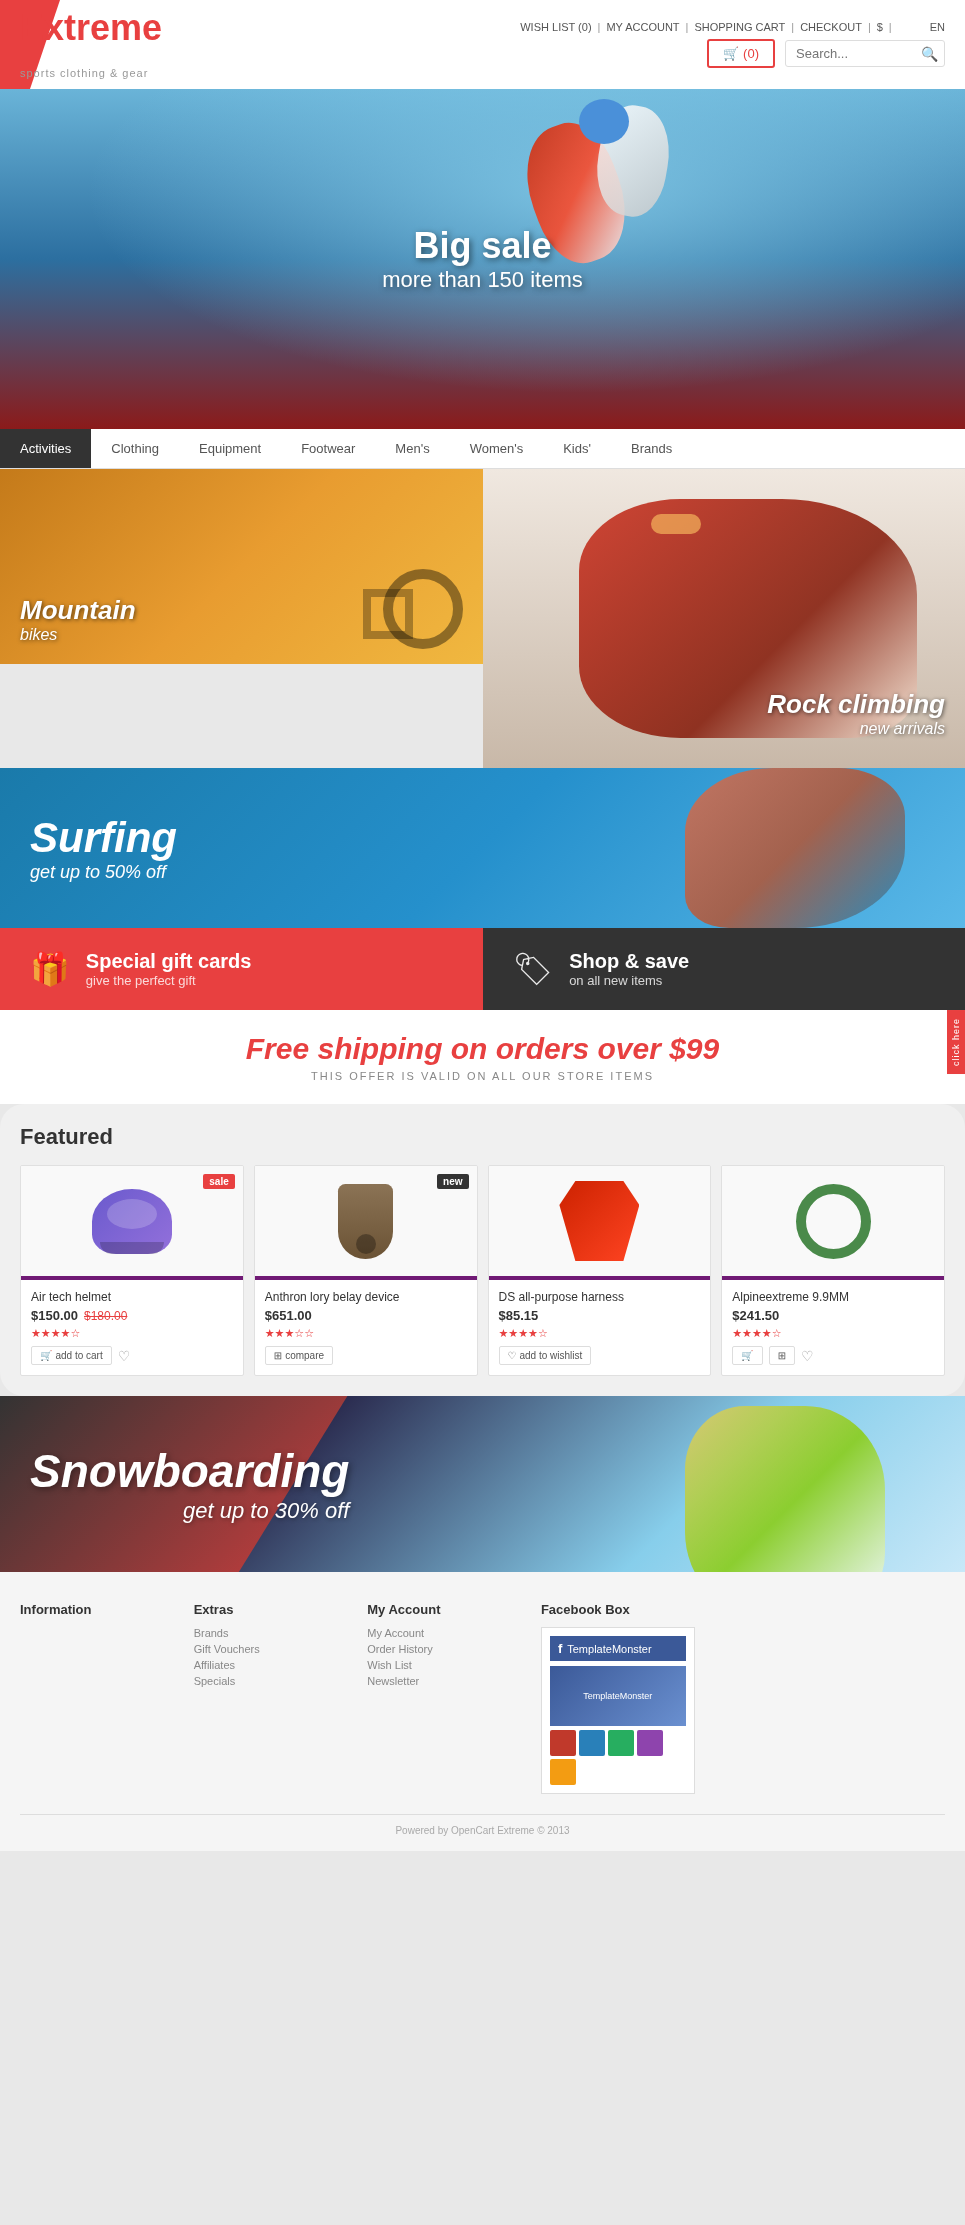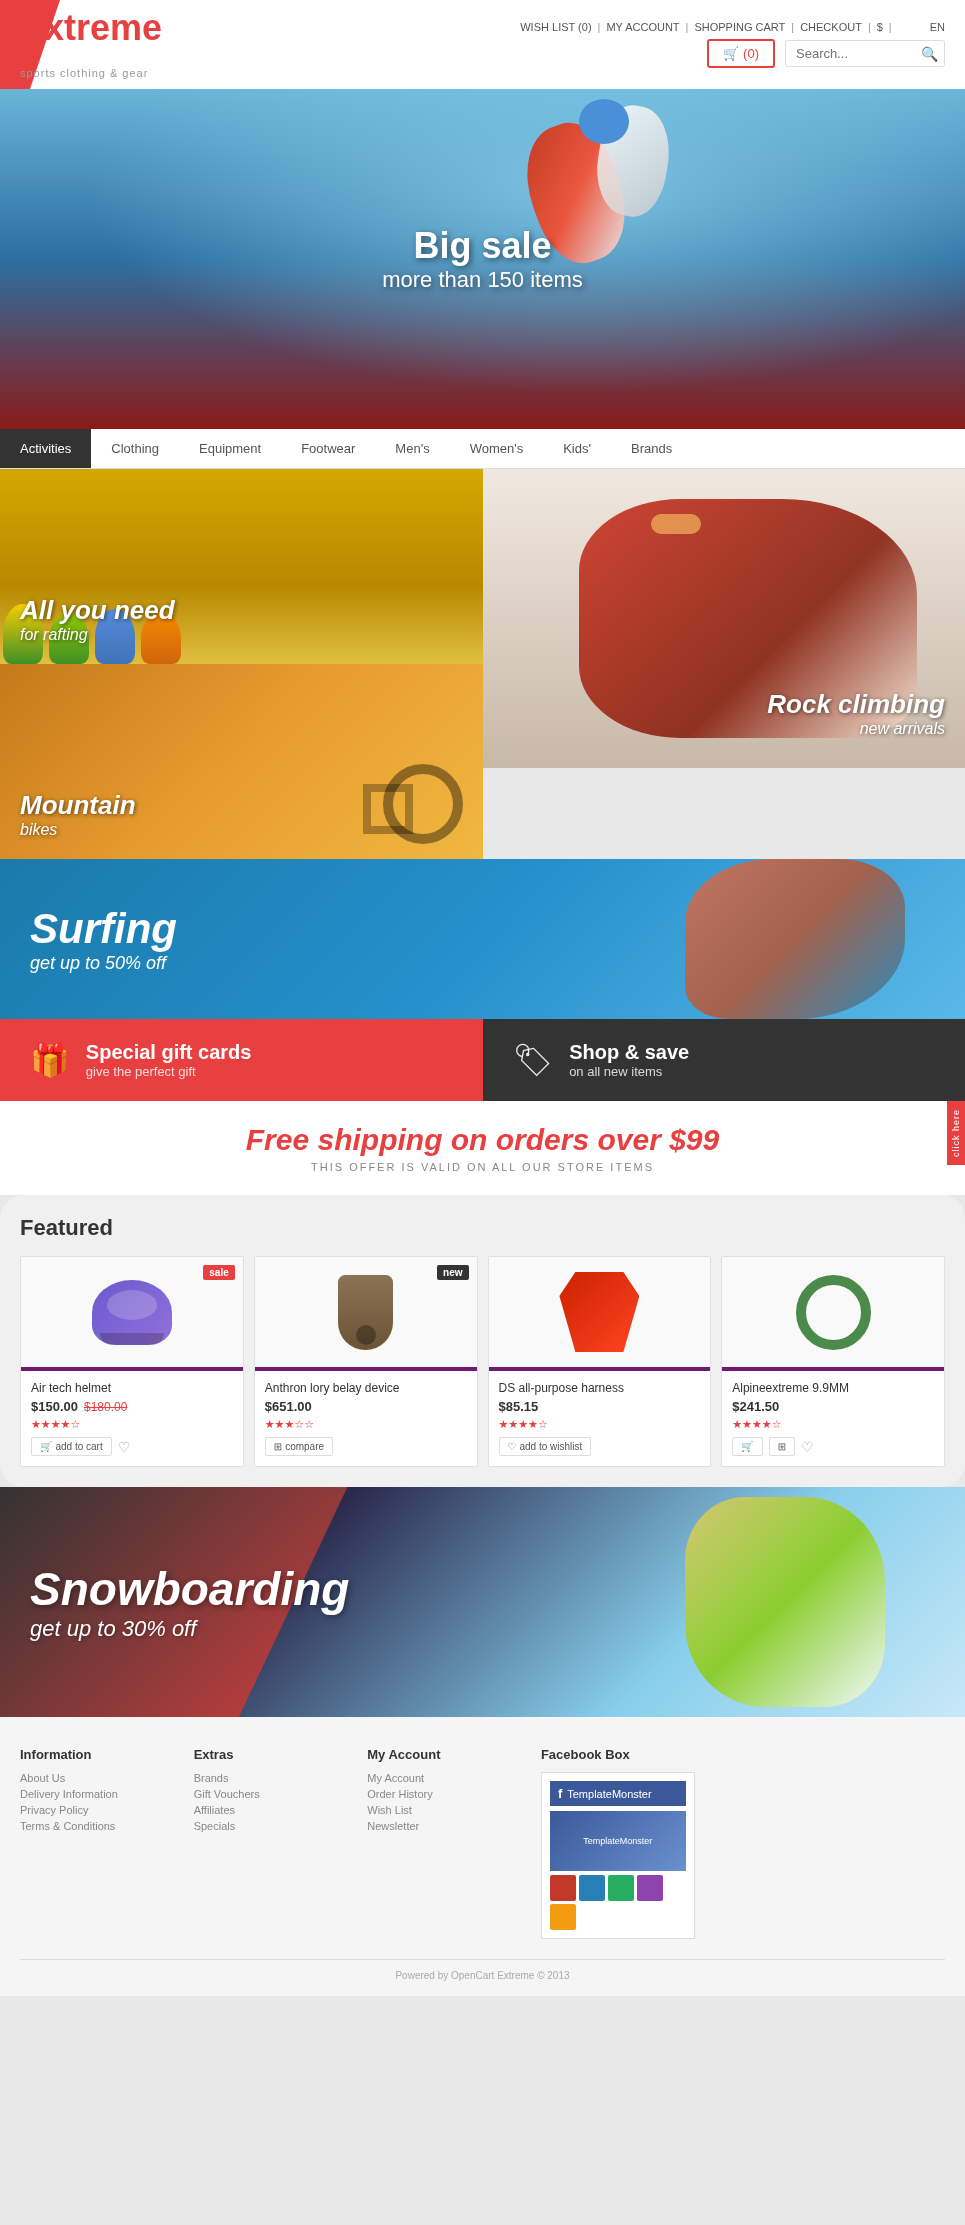--- a/index.html
+++ b/index.html
@@ -409,25 +409,26 @@
       background: none;
       border: none;
       color: #aaa;
       cursor: pointer;
       font-size: 14px;
     }
 
     
     .snowboard-banner {
       position: relative;
-      height: 230px;
+      height: 176px;
       background: linear-gradient(135deg, #1a1a2e 0%, #2a2a4e 30%, #87ceeb 70%, #c8e8f8 100%);
       overflow: hidden;
       display: flex;
       align-items: center;
+      text-align: right;
     }
     .snowboard-overlay {
       position: absolute;
       left: 0;
       top: 0;
       width: 45%;
       height: 100%;
       background: linear-gradient(135deg, #333 0%, #e84040 100%);
       clip-path: polygon(0 0, 80% 0, 55% 100%, 0 100%);
     }
@@ -686,33 +687,20 @@
   <button class="nav-tab">Men's</button>
   <button class="nav-tab">Women's</button>
   <button class="nav-tab">Kids'</button>
   <button class="nav-tab">Brands</button>
 </div>
 
 <div class="category-grid">
 
   <div class="cat-left">
 
-    <div class="cat-item" style="cursor:pointer;">
-      <div class="rafting-bg"></div>
-      <div class="rafting-people">
-        <div class="raft-person"></div>
-        <div class="raft-person" style="background:linear-gradient(180deg,#88cc00 0%,#228822 100%);height:50px;"></div>
-        <div class="raft-person" style="background:linear-gradient(180deg,#4488ff 0%,#2266cc 100%);height:55px;"></div>
-        <div class="raft-person" style="background:linear-gradient(180deg,#ff8800 0%,#cc5500 100%);height:52px;"></div>
-      </div>
-      <div class="cat-label">
-        <h2>All you need</h2>
-        <p>for rafting</p>
-      </div>
-    </div>
 
     <div class="cat-item" style="cursor:pointer;">
       <div class="bike-bg"></div>
       <div class="bike-wheel"></div>
       <div style="position:absolute;bottom:25px;right:70px;width:50px;height:50px;border:8px solid rgba(0,0,0,0.3);border-radius:50;"></div>
       <div class="cat-label">
         <h2>Mountain</h2>
         <p>bikes</p>
       </div>
     </div>
@@ -849,26 +837,20 @@
     <h2>Snowboarding</h2>
     <p>get up to 30% off</p>
   </div>
 </div>
 
 <div class="footer">
   <div class="footer-cols">
 
     <div class="footer-col">
       <h4>Information</h4>
-      <ul>
-        <li>About Us</li>
-        <li>Delivery Information</li>
-        <li>Privacy Policy</li>
-        <li>Terms &amp; Conditions</li>
-      </ul>
     </div>
 
 
     <div class="footer-col">
       <h4>Extras</h4>
       <ul>
         <li>Brands</li>
         <li>Gift Vouchers</li>
         <li>Affiliates</li>
         <li>Specials</li>

